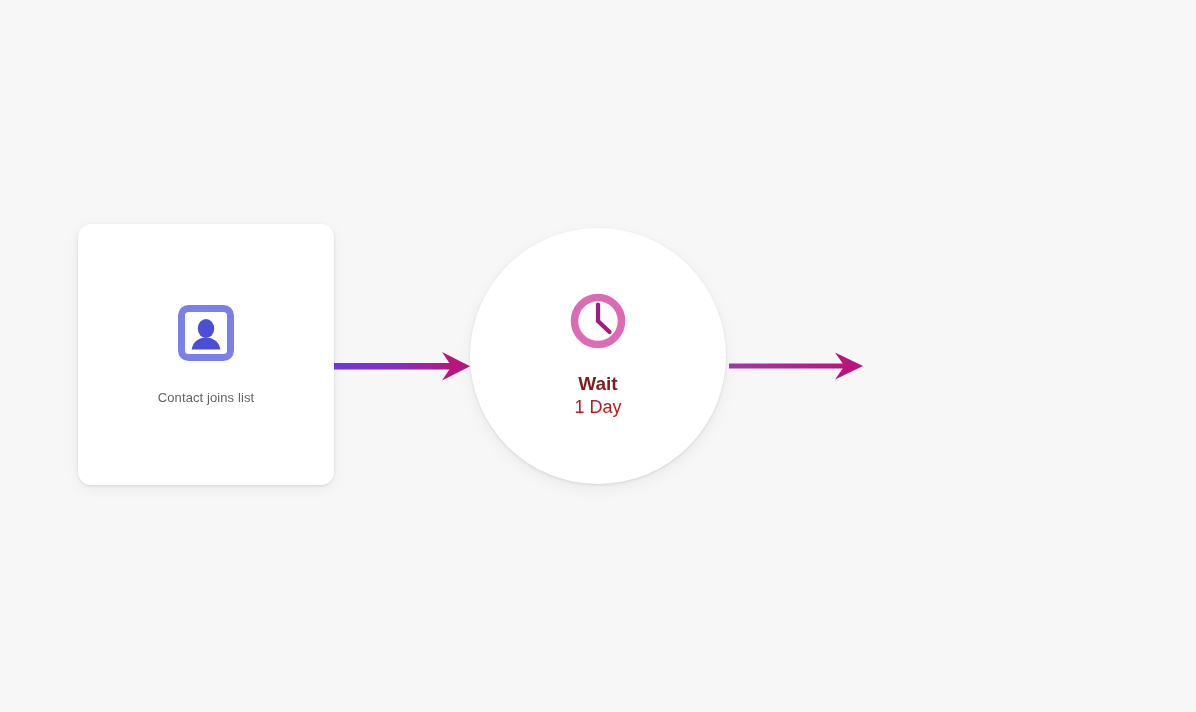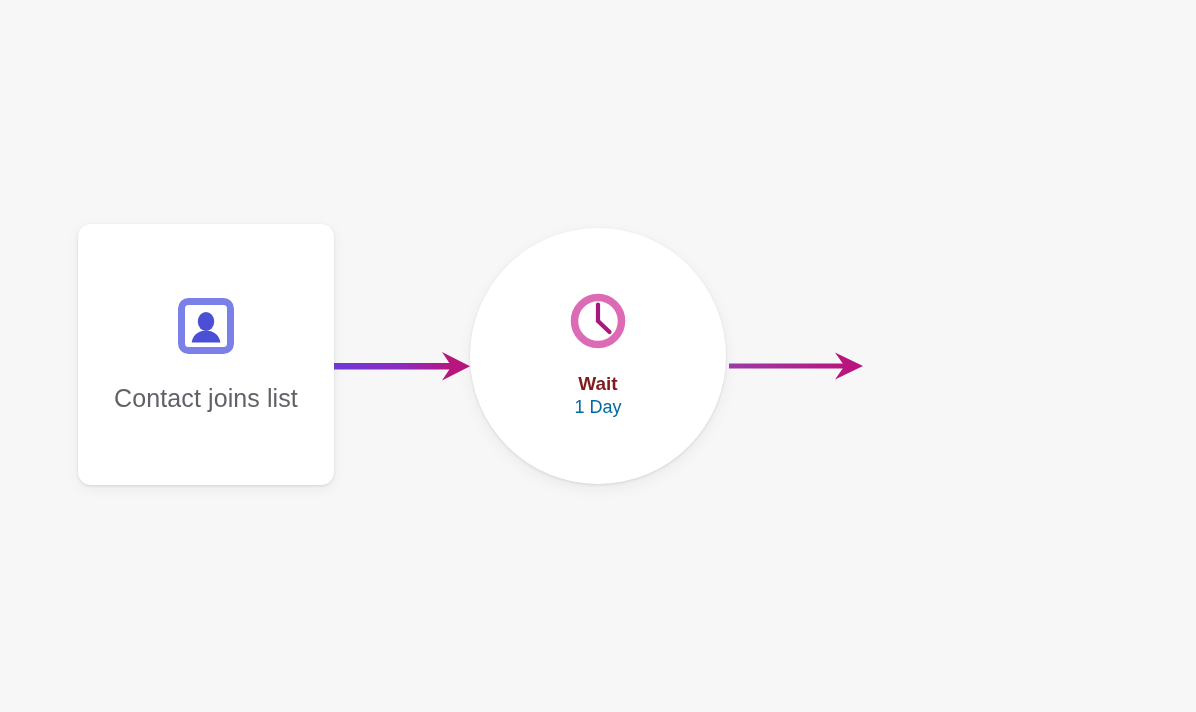--- a/index.html
+++ b/index.html
@@ -47,38 +47,38 @@
   
   .icon-wrap {
     display:flex; align-items:center; justify-content:center;
   }
   #icon-contact-wrap { margin-bottom:28px; }
   #icon-clock-wrap   { margin-bottom:22px; }
   #icon-plane-wrap   { margin-bottom:24px; }
 
   
   .label-primary {
-    font-size:25px;
+    font-size:13px;
     color:#5f6368;
     font-weight:400;
     letter-spacing:0.1px;
     line-height:1.2;
     text-align:center;
   }
   .label-strong {
     font-size:19px;
     font-weight:700;
     color:#7f1d1d;
     line-height:1.25;
     text-align:left;
   }
   .label-sub {
     font-size:18px;
     font-weight:400;
-    color:#0369a1;
+    color:#b91c1c;
     line-height:1.3;
     text-align:center;
   }
 
   
   .connector { position:absolute; }
   #connector-1 { left:330px; top:346px; }
   #connector-2 { left:725px; top:348px; }
 </style>
 </head>

